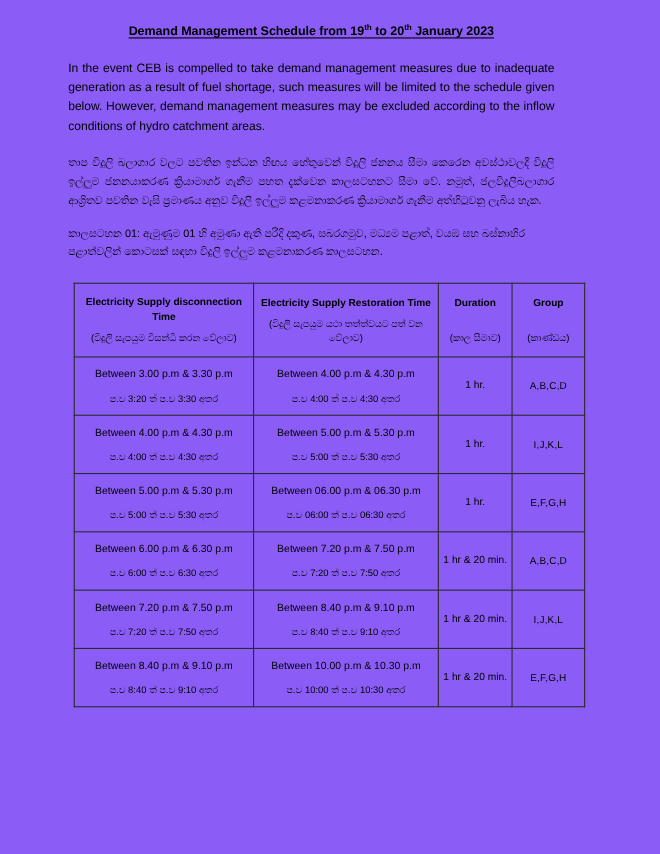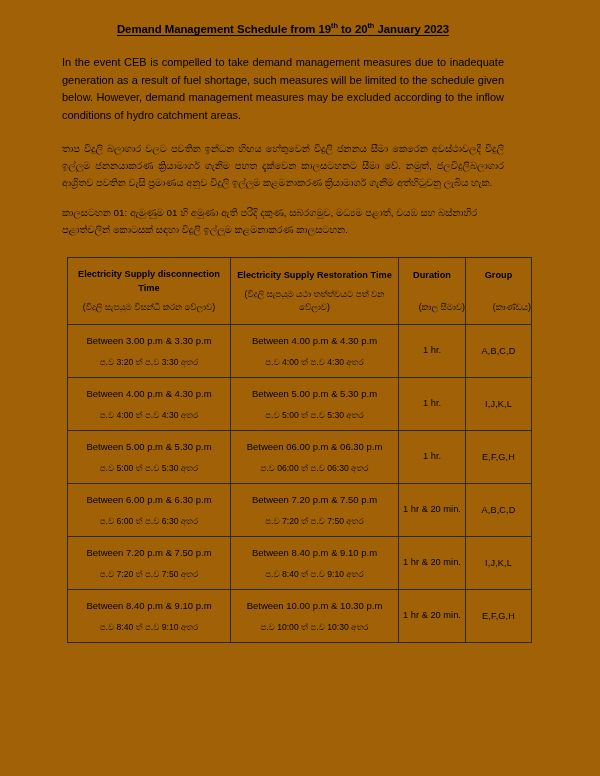--- a/index.html
+++ b/index.html
@@ -12,21 +12,21 @@
     height: 776px;
     font-family: "Liberation Sans", sans-serif;
     color: #000000;
     overflow: hidden;
   }
   .page {
     width: 600px;
     height: 776px;
     box-sizing: border-box;
     padding: 16px 96px 0 62px;
-    background: #a16207;
+    background: #8b5cf6;
     position: relative;
   }
 
   
   .doc-title {
     font-size: 11.4px;
     font-weight: bold;
     text-align: center;
     text-decoration: underline;
     text-underline-offset: 2px;
@@ -108,21 +108,20 @@
   }
   .th-si {
     font-size: 8.7px;
     font-weight: normal;
     line-height: 1.4;
     display: block;
     margin-top: 6px;
   }
   .th-si-spaced {
     margin-top: 19px;
-    text-align: right;
   }
 
   tbody tr { height: 53px; }
   .cell-en {
     font-size: 9.5px;
     line-height: 1.4;
     display: block;
     padding: 0 2px;
   }
   .cell-si {

